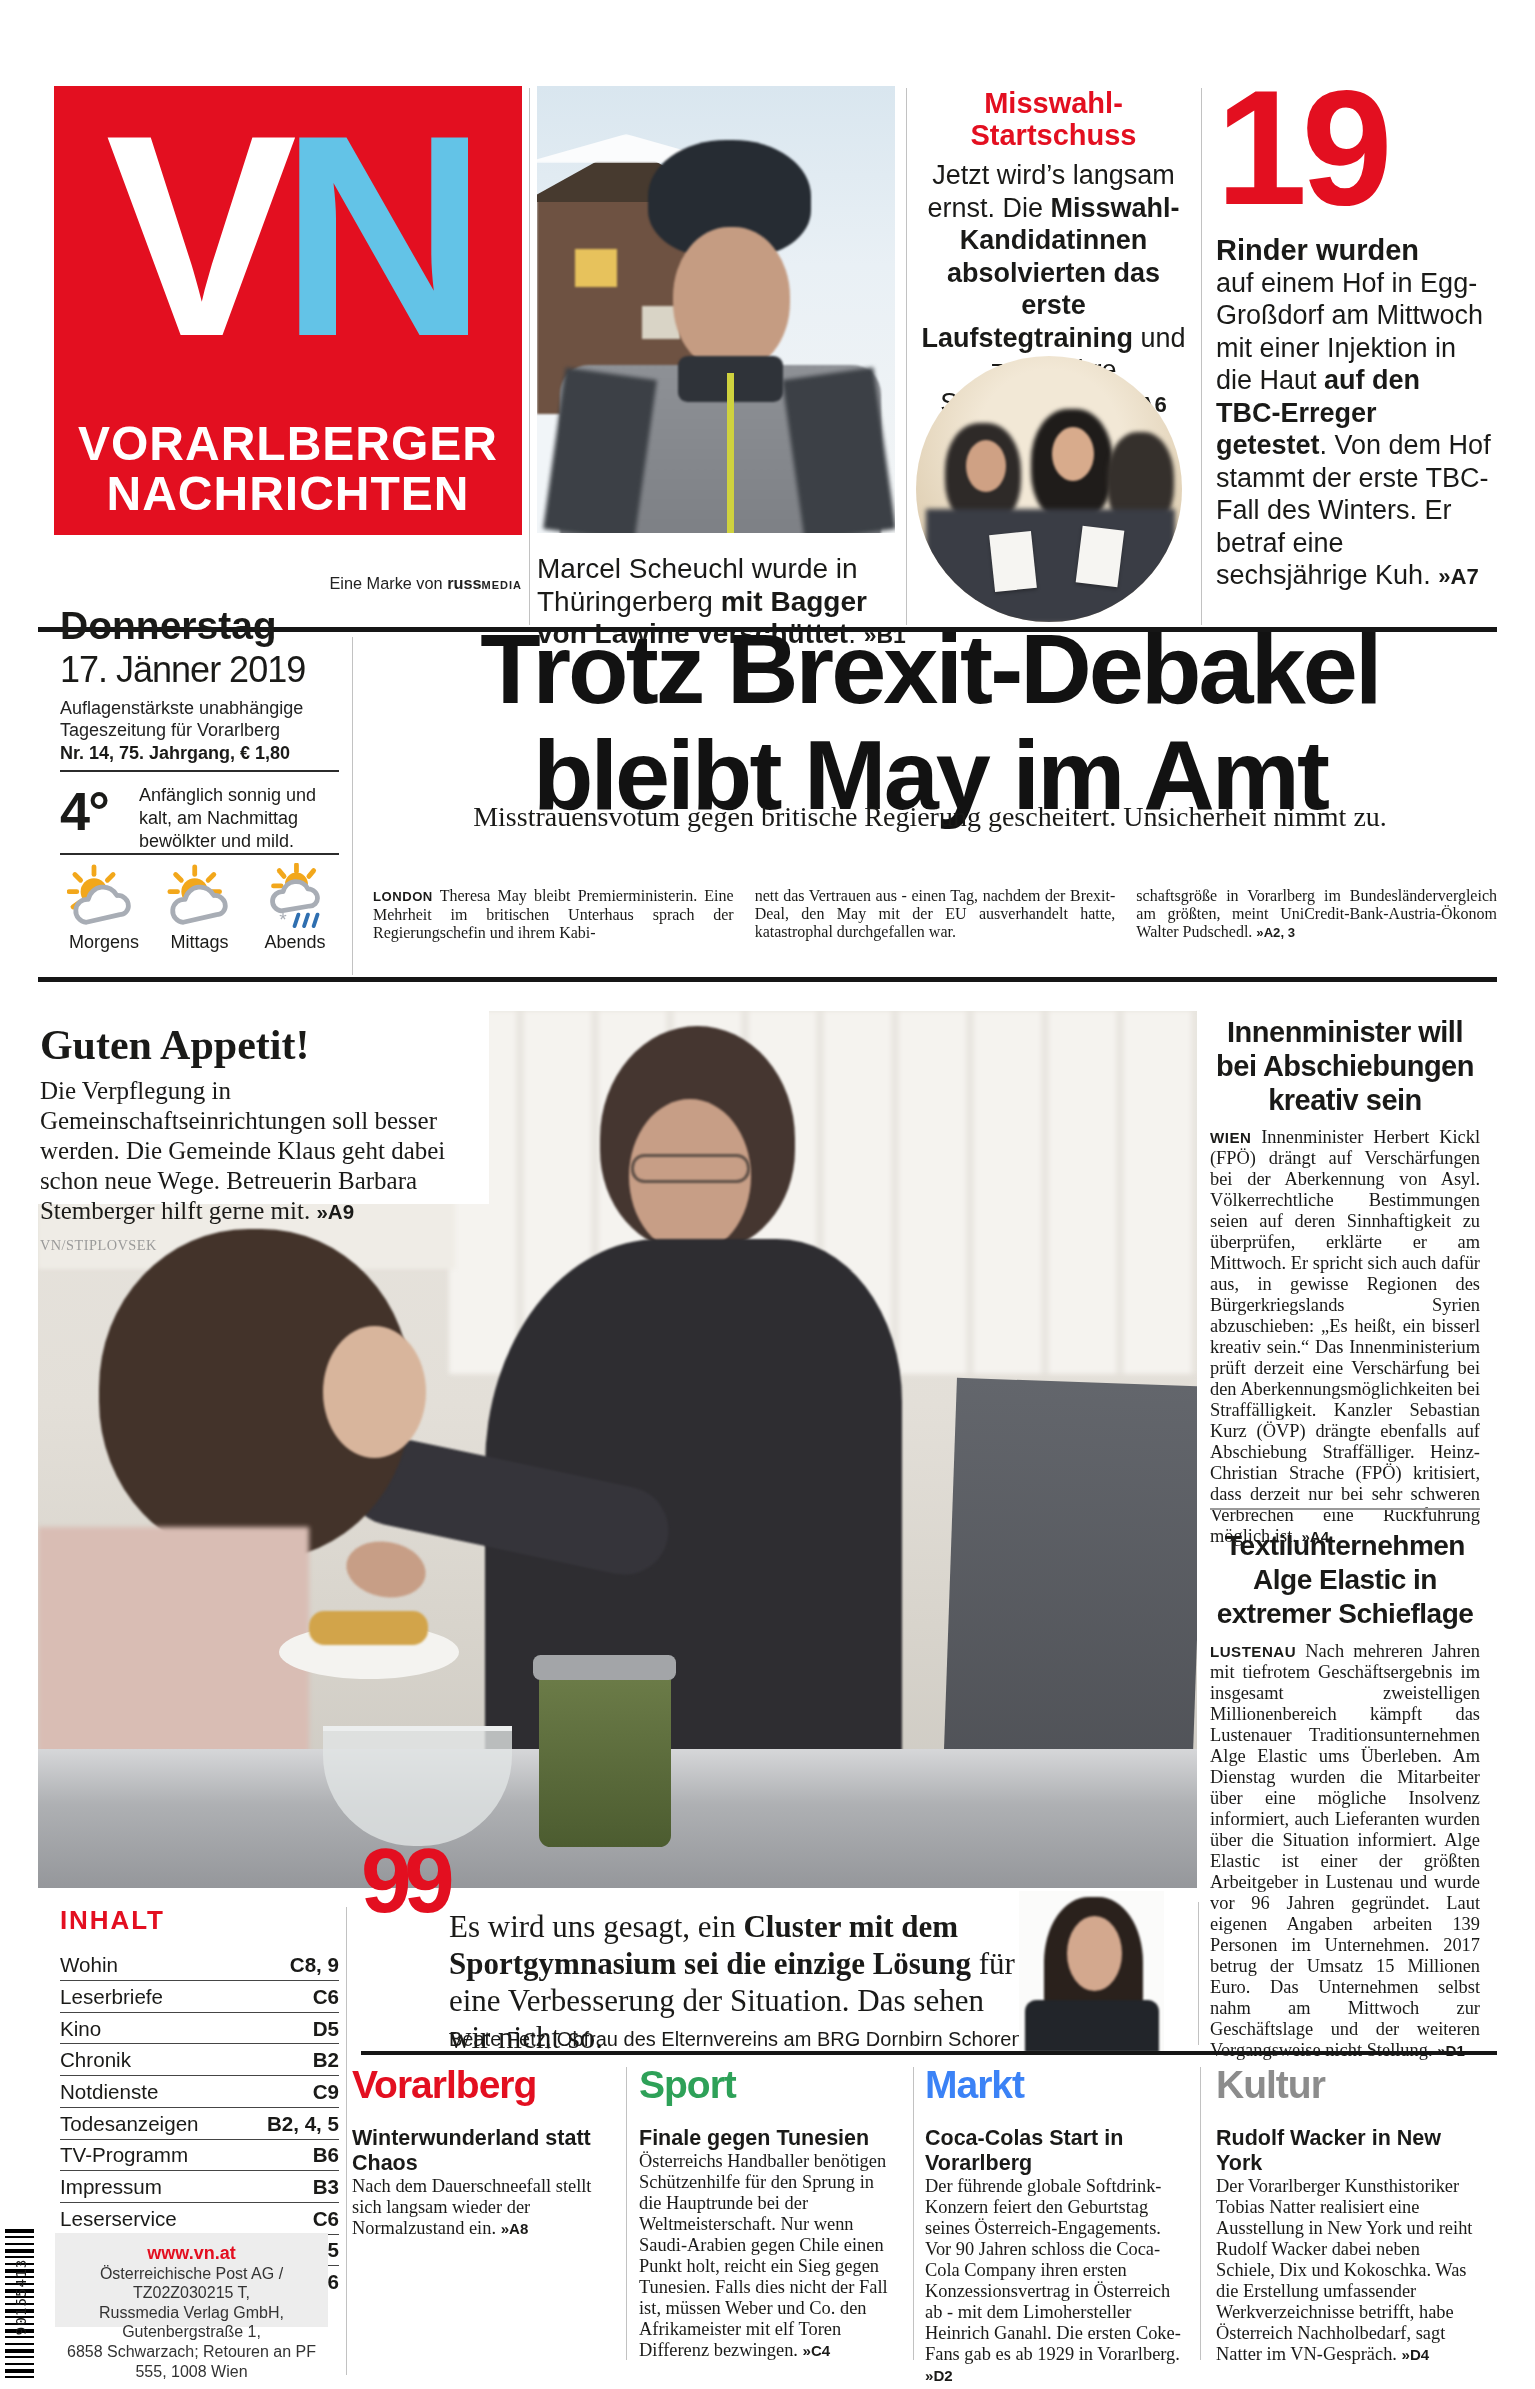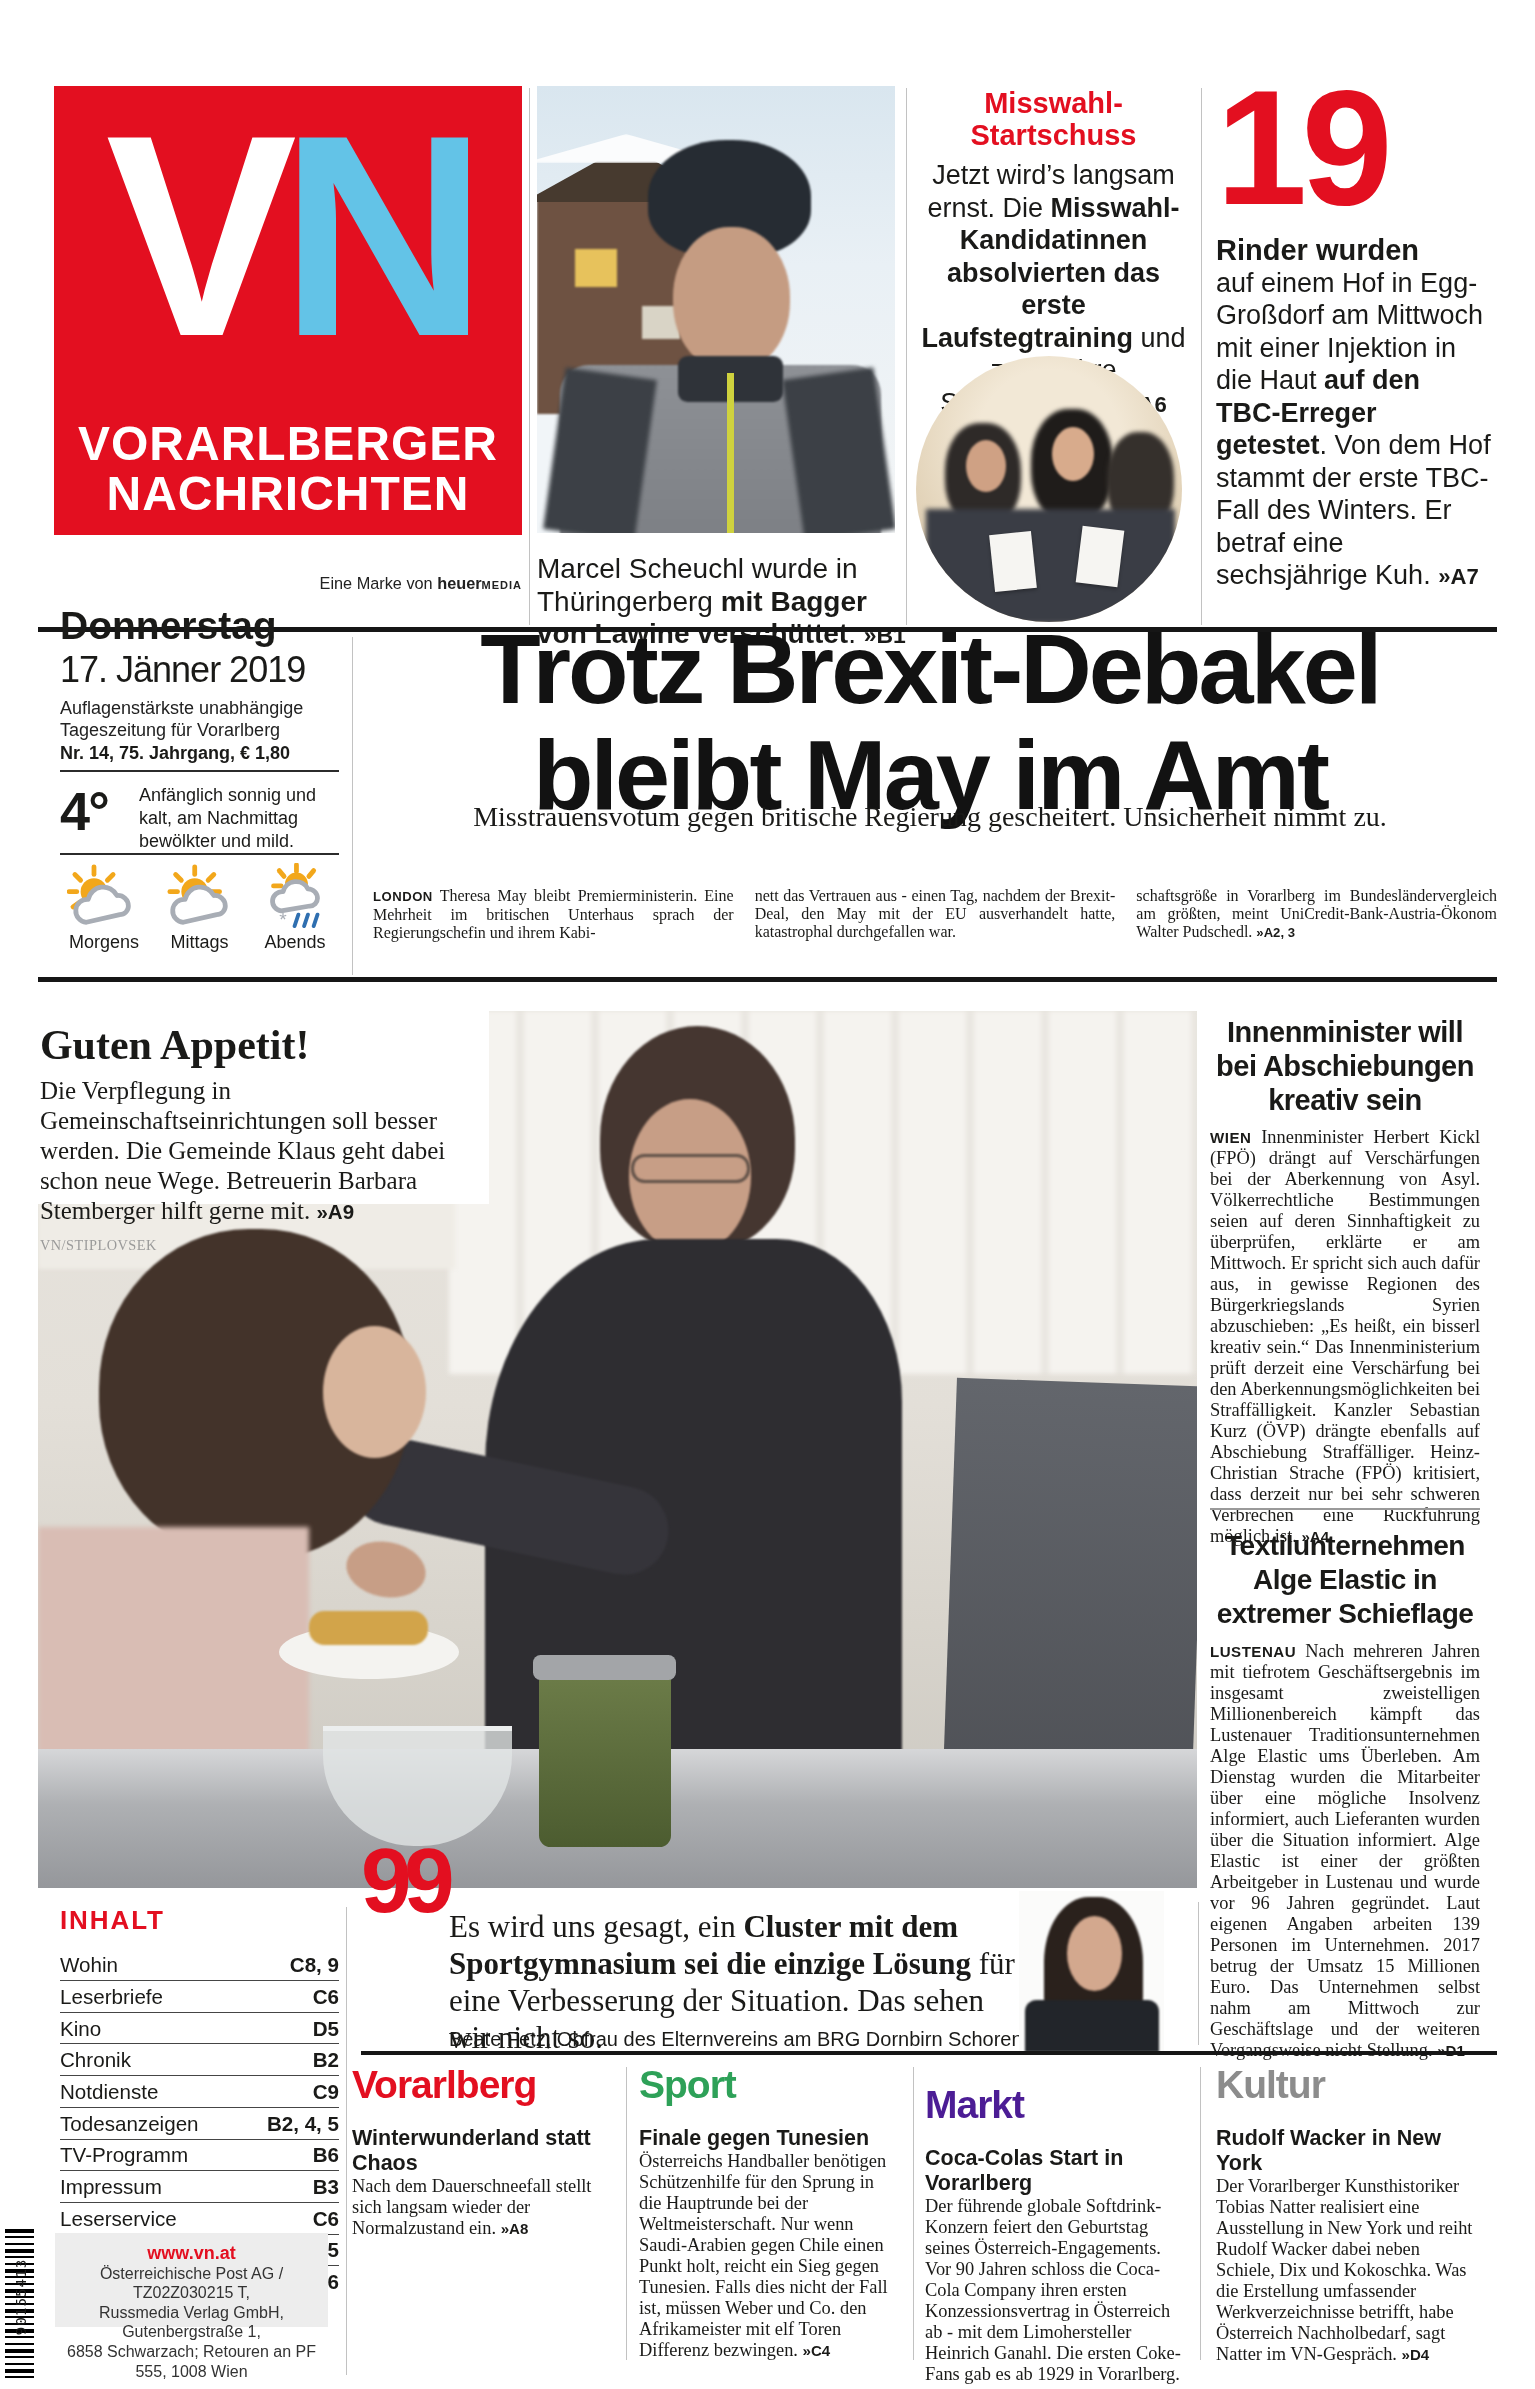--- a/index.html
+++ b/index.html
@@ -109,21 +109,21 @@
 
 <div class="page">
 
   <div class="abs logo-box">
     <div class="logo-letters"><span class="v">V</span><span class="n">N</span></div>
     <div class="logo-name">
       <div>VORARLBERGER</div>
       <div>NACHRICHTEN</div>
     </div>
   </div>
-  <div class="abs brandline"><span>Eine Marke von </span><b>heuer</b><b class="md">media</b></div>
+  <div class="abs brandline"><span>Eine Marke von </span><b>russ</b><b class="md">media</b></div>
 
   <div class="vdiv" style="left:529px;top:88px;height:537px;"></div>
   <div class="vdiv" style="left:906px;top:88px;height:537px;"></div>
   <div class="vdiv" style="left:1201px;top:88px;height:537px;"></div>
 
   <div class="abs photo-man" aria-hidden="true">
     <div style="left:-48px;bottom:-57px;width:306px;height:229px;background:#f1f5f8;border-radius:50%;filter:blur(5.7px);"></div>
     <div style="left:0;top:113px;width:178px;height:215px;background:#6e5242;filter:blur(1px);"></div>
     <div style="left:-13.4px;top:59px;width:205px;height:57px;background:#473a2f;clip-path:polygon(0 100%,50% 0,100% 100%);"></div>
     <div style="left:-13.4px;top:48px;width:205px;height:29px;background:#fbfcfd;clip-path:polygon(0 100%,50% 0,100% 100%);filter:blur(1px);"></div>
@@ -349,21 +349,21 @@
   <div class="vdiv" style="left:626px;top:2067px;height:293px;"></div>
   <div class="abs bsec" style="left:639px;">
     <h2 style="color: rgb(46, 161, 88);">Sport</h2>
     <div class="bart">
       <div class="btitle">Finale gegen Tunesien</div>
       <div class="bbody serif"><span>Österreichs Handballer benötigen Schützenhilfe für den Sprung in die Hauptrunde bei der Weltmeisterschaft. Nur wenn Saudi-Arabien gegen Chile einen Punkt holt, reicht ein Sieg gegen Tunesien. Falls dies nicht der Fall ist, müssen Weber und Co. den Afrikameister mit elf Toren Differenz bezwingen. </span><span class="ref">»C4</span></div>
     </div>
   </div>
   <div class="vdiv" style="left:913px;top:2067px;height:293px;"></div>
   <div class="abs bsec" style="left:925px;">
-    <h2 style="color: #4c1d95; margin-top: 20px;">Markt</h2>
+    <h2 style="color: #3b82f6;">Markt</h2>
     <div class="bart">
       <div class="btitle">Coca-Colas Start in Vorarlberg</div>
       <div class="bbody serif"><span>Der führende globale Softdrink-Konzern feiert den Geburtstag seines Österreich-Engagements. Vor 90 Jahren schloss die Coca-Cola Company ihren ersten Konzessionsvertrag in Österreich ab - mit dem Limohersteller Heinrich Ganahl. Die ersten Coke-Fans gab es ab 1929 in Vorarlberg. </span><span class="ref">»D2</span></div>
     </div>
   </div>
   <div class="vdiv" style="left:1200px;top:2067px;height:293px;"></div>
   <div class="abs bsec" style="left:1216px;width:264px;">
     <h2 style="color: rgb(140, 140, 140);">Kultur</h2>
     <div class="bart">
       <div class="btitle">Rudolf Wacker in New York</div>

